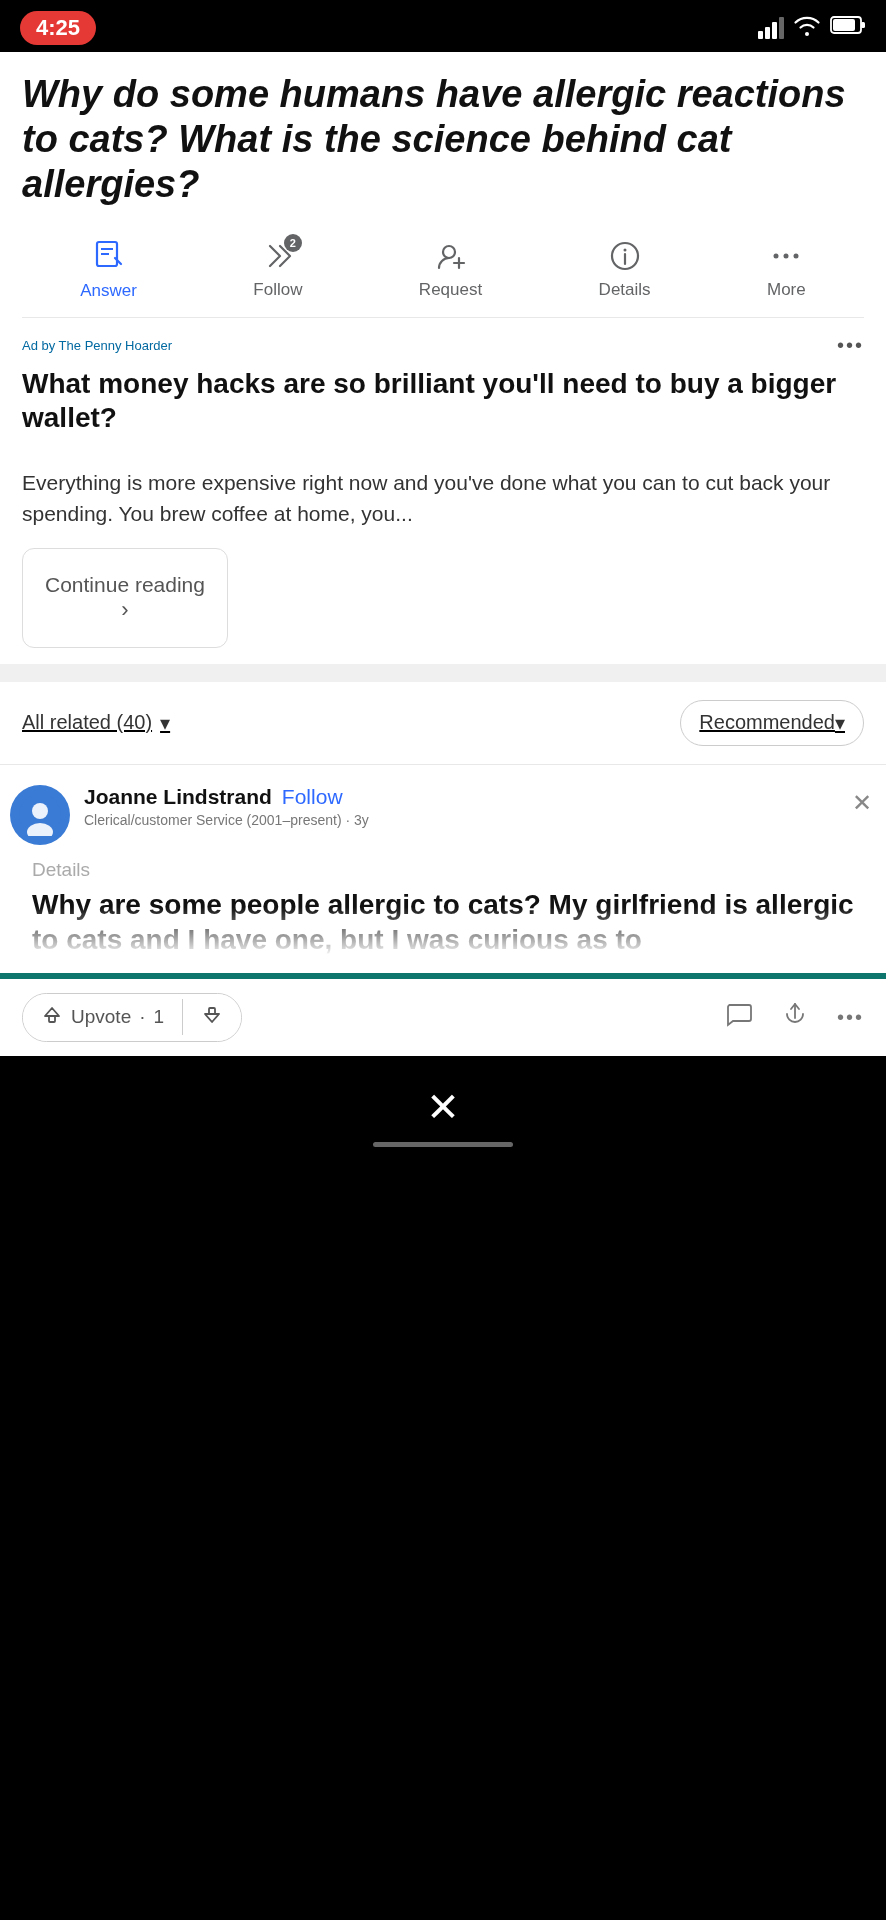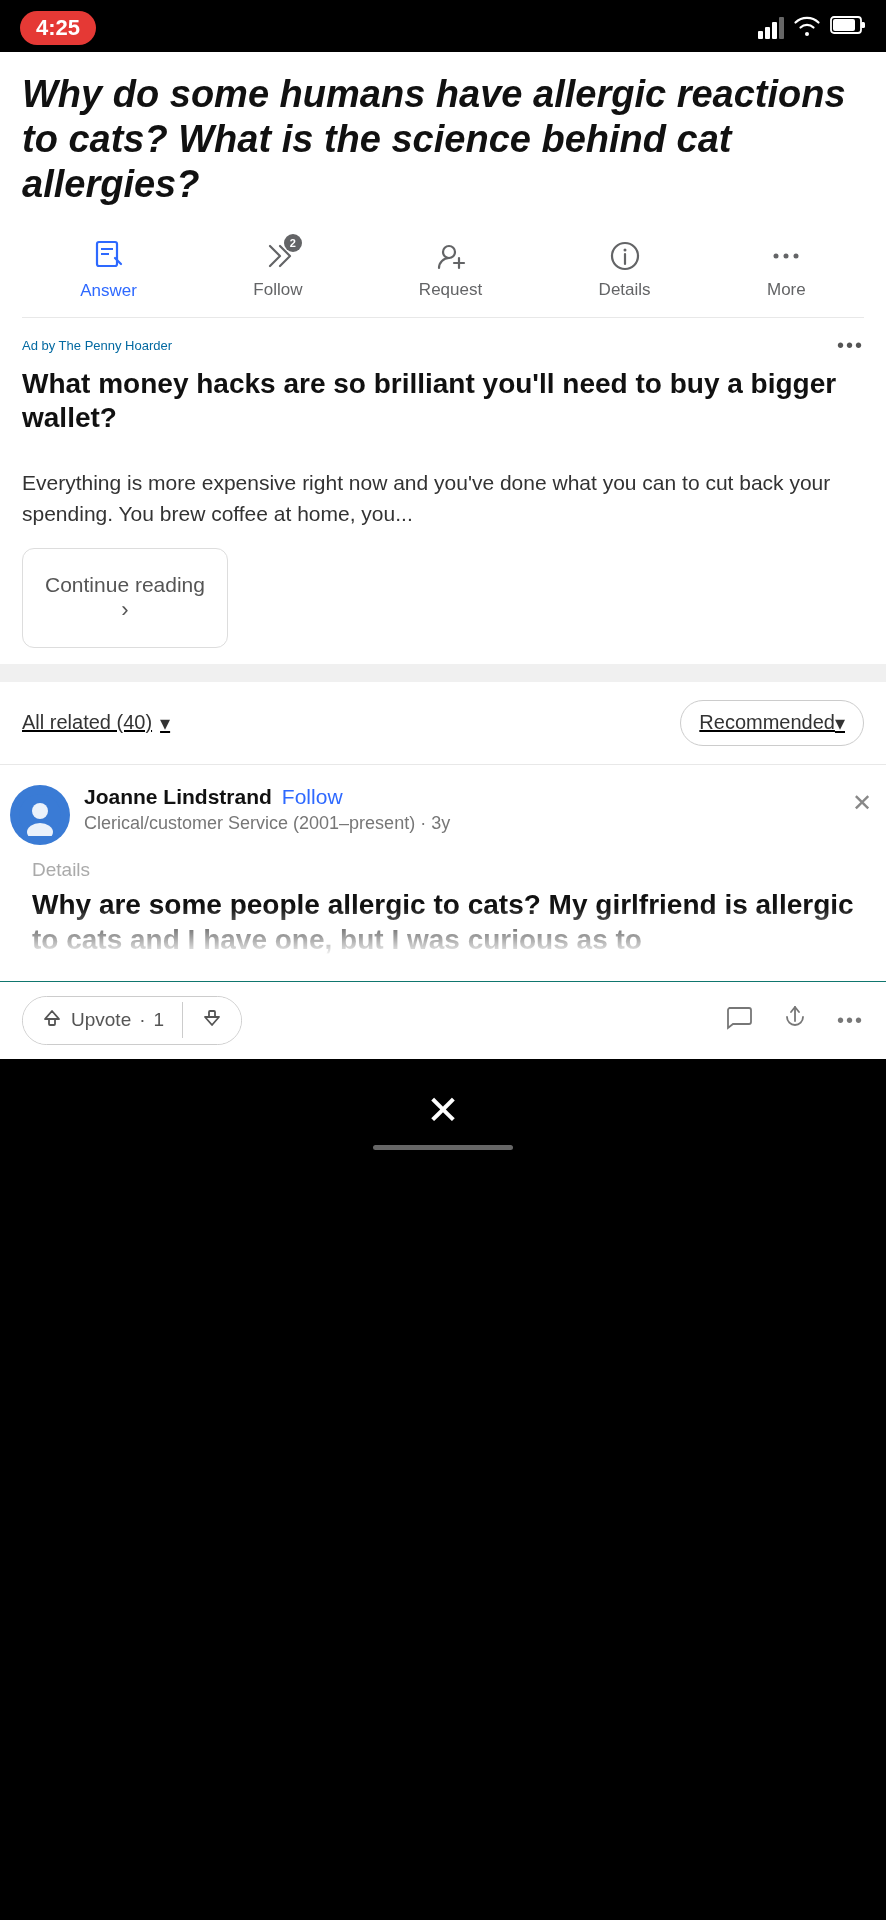--- a/index.html
+++ b/index.html
@@ -253,21 +253,21 @@
       font-weight: 700;
       color: #111;
     }
     .follow-link {
       font-size: 21px;
       color: #2e69ff;
       font-weight: 500;
       cursor: pointer;
     }
     .author-meta {
-      font-size: 18px;
+      font-size: 14px;
       color: #777;
       line-height: 1.4;
       margin-top: 2px;
     }
     .close-btn {
       font-size: 24px;
       color: #888;
       cursor: pointer;
       padding: 4px;
     }
@@ -291,22 +291,22 @@
       max-height: 140px;
     }
 
     
     .answer-footer {
       display: flex;
       align-items: center;
       justify-content: space-between;
       padding: 14px 22px;
       background: #fff;
-      border-top: 1px solid #0f766e;
-      margin-top: 24px;
+      border-top: 6px solid #0f766e;
+      margin-top: 16px;
     }
     .vote-group {
       display: flex;
       align-items: center;
       gap: 0;
       border: 1.5px solid #ccc;
       border-radius: 30px;
       overflow: hidden;
     }
     .vote-btn {

